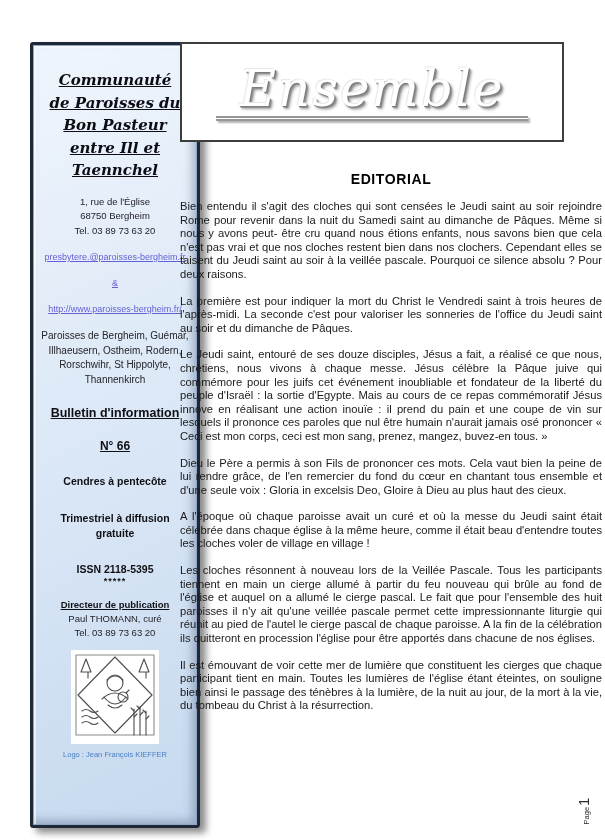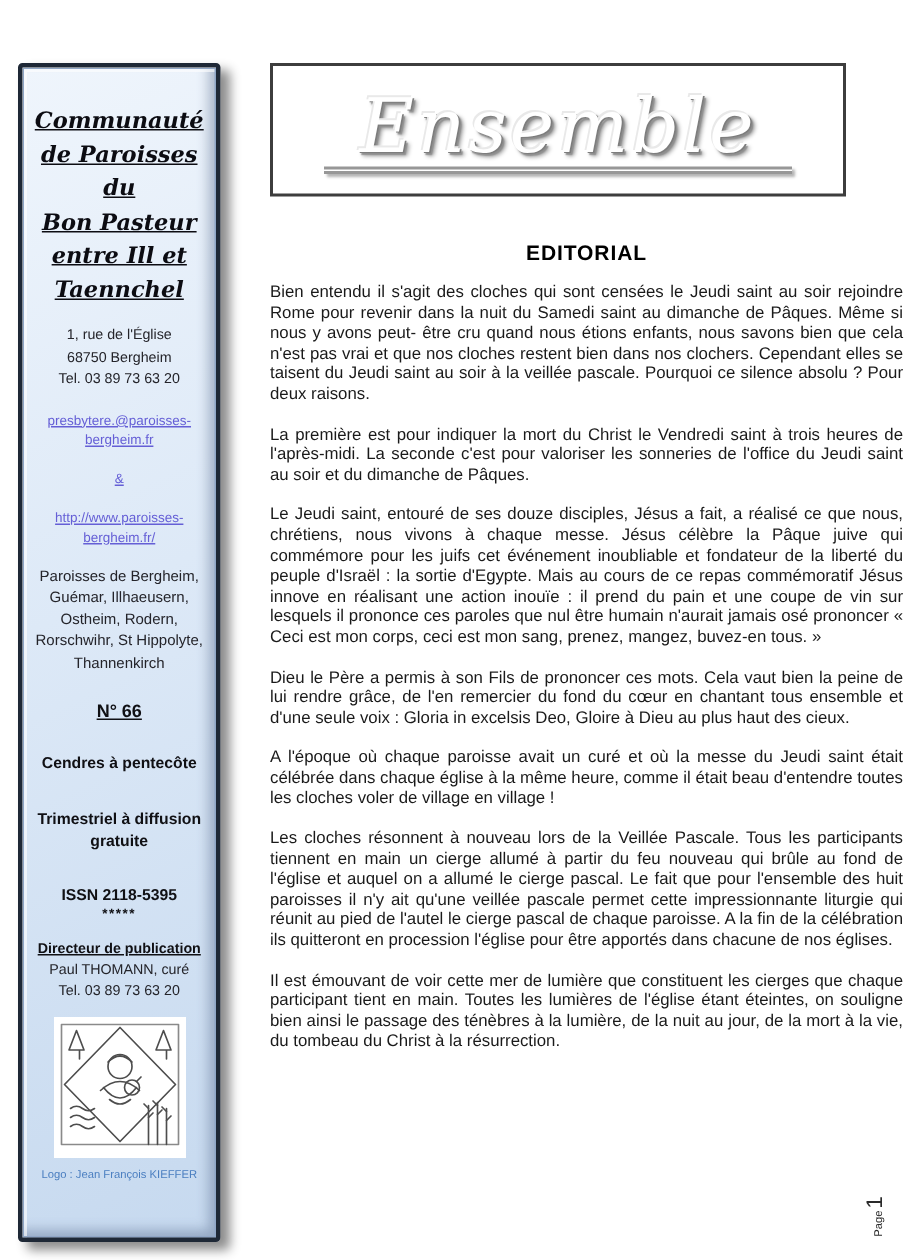--- a/index.html
+++ b/index.html
@@ -2,21 +2,21 @@
 <html><head>
 <meta charset="utf-8">
 <style>
   html,body{margin:0;padding:0;background:#fff;}
   .page{
     position:relative;width:605px;height:840px;background:#ffffff;
     font-family:"Liberation Sans",sans-serif;overflow:hidden;margin:0 auto;
   }
   
   .sidebar{
-    position:absolute;left:12px;top:42px;width:135px;height:786px;
+    position:absolute;left:30px;top:42px;width:170px;height:786px;
     background:linear-gradient(155deg,#eff5fc 0%,#dde9f7 45%,#c6d9ef 100%);
     border:3px solid #1e2836;border-radius:3px;box-sizing:border-box;
     box-shadow:
       inset 0 0 0 1px #8fa6c6,
       inset 3px 3px 0 rgba(255,255,255,.6),
       inset -5px -5px 8px rgba(90,110,145,.45),
       6px 5px 7px rgba(0,0,0,.45);
   }
   .sidebar-inner{padding:24px 8px 0;text-align:center;}
   .sb-title div{
@@ -37,21 +37,21 @@
   .sb-sep{margin-top:1px;font-size:9px;font-weight:bold;letter-spacing:1px;color:#101014;}
   .sb-director-label{margin-top:13px;font-size:9.5px;font-weight:bold;text-decoration:underline;color:#101014;}
   .sb-director-name{margin-top:2px;font-size:9.5px;line-height:14px;color:#24242a;}
   .sb-director-tel{font-size:9.5px;line-height:14px;color:#24242a;}
   .logo-box{width:88px;height:94px;background:#fff;margin:10px auto 0;
     display:flex;align-items:center;justify-content:center;}
   .logo-caption{margin-top:6px;font-size:7.5px;color:#4a7ec0;}
   
   .content{position:absolute;left:180px;top:42px;width:422px;}
   .masthead-box{
-    width:384px;height:89px;border:2px solid #3d3d3d;background:#fff;box-sizing:border-box;
+    width:384px;height:100px;border:2px solid #3d3d3d;background:#fff;box-sizing:border-box;
     display:flex;flex-direction:column;align-items:center;justify-content:center;
   }
   .masthead-text{
     font-family:"DejaVu Serif",serif;font-style:italic;font-size:50px;line-height:52px;
     color:#ffffff;letter-spacing:2px;
     text-shadow:-1px -1px 0 #e9e9e9,1px 1px 0 #7d7d7d,2px 2px 1px #8d8d8d,3px 3px 3px #9c9c9c;
   }
   .masthead-underline{
     width:312px;height:5px;margin-top:1px;box-sizing:border-box;
     border-top:2px solid #979797;border-bottom:2px solid #979797;
@@ -87,20 +87,21 @@
       </div>
       <div class="sb-address">
         <div>1, rue de l'Église</div>
         <div>68750 Bergheim</div>
         <div>Tel. 03 89 73 63 20</div>
       </div>
       <a class="sb-link">presbytere.@paroisses-bergheim.fr</a>
       <a class="sb-link">&amp;</a>
       <a class="sb-link">http://www.paroisses-bergheim.fr/</a>
       <div class="sb-parishes">Paroisses de Bergheim, Guémar, Illhaeusern, Ostheim, Rodern, Rorschwihr, St Hippolyte, Thannenkirch</div>
+      <div class="sb-bulletin">Bulletin d'information</div>
       <div class="sb-issue">N° 66</div>
       <div class="sb-period">Cendres à pentecôte</div>
       <div class="sb-frequency">Trimestriel à diffusion gratuite</div>
       <div class="sb-issn">ISSN 2118-5395</div>
       <div class="sb-sep">*****</div>
       <div class="sb-director-label">Directeur de publication</div>
       <div class="sb-director-name">Paul THOMANN, curé</div>
       <div class="sb-director-tel">Tel. 03 89 73 63 20</div>
       <div class="logo-box">
         <svg class="logo-svg" width="82" height="88" viewBox="0 0 82 88">

